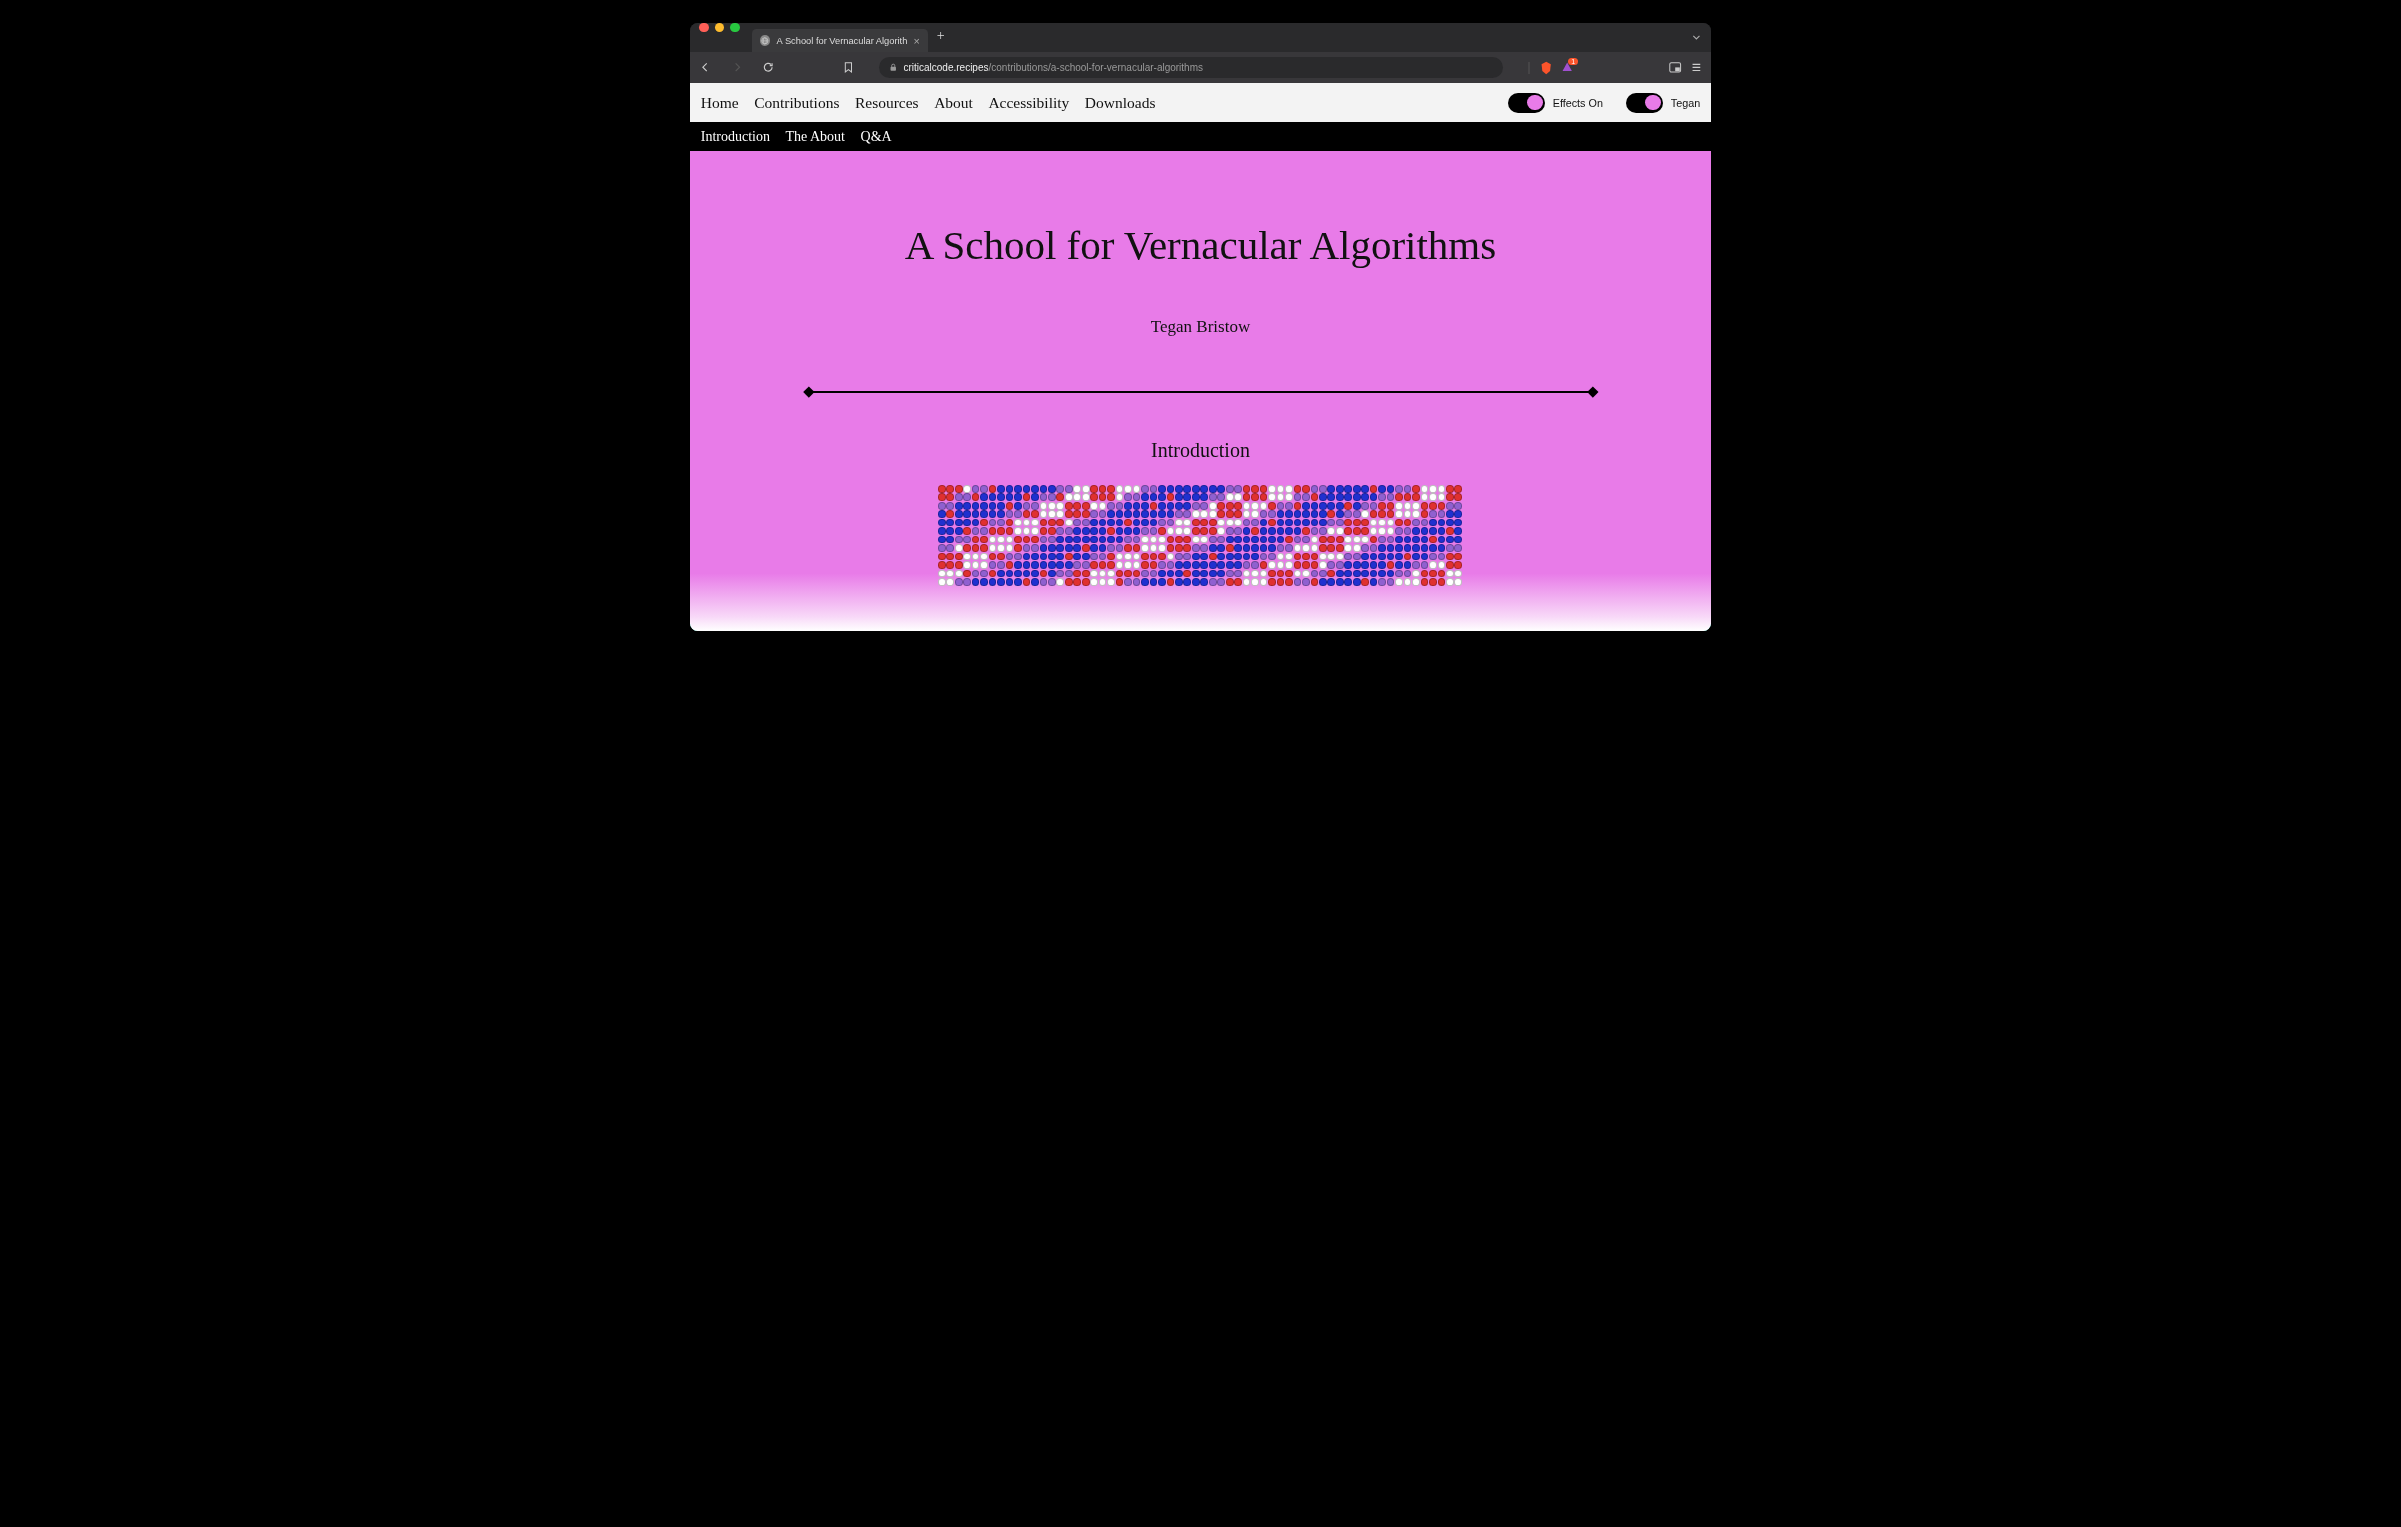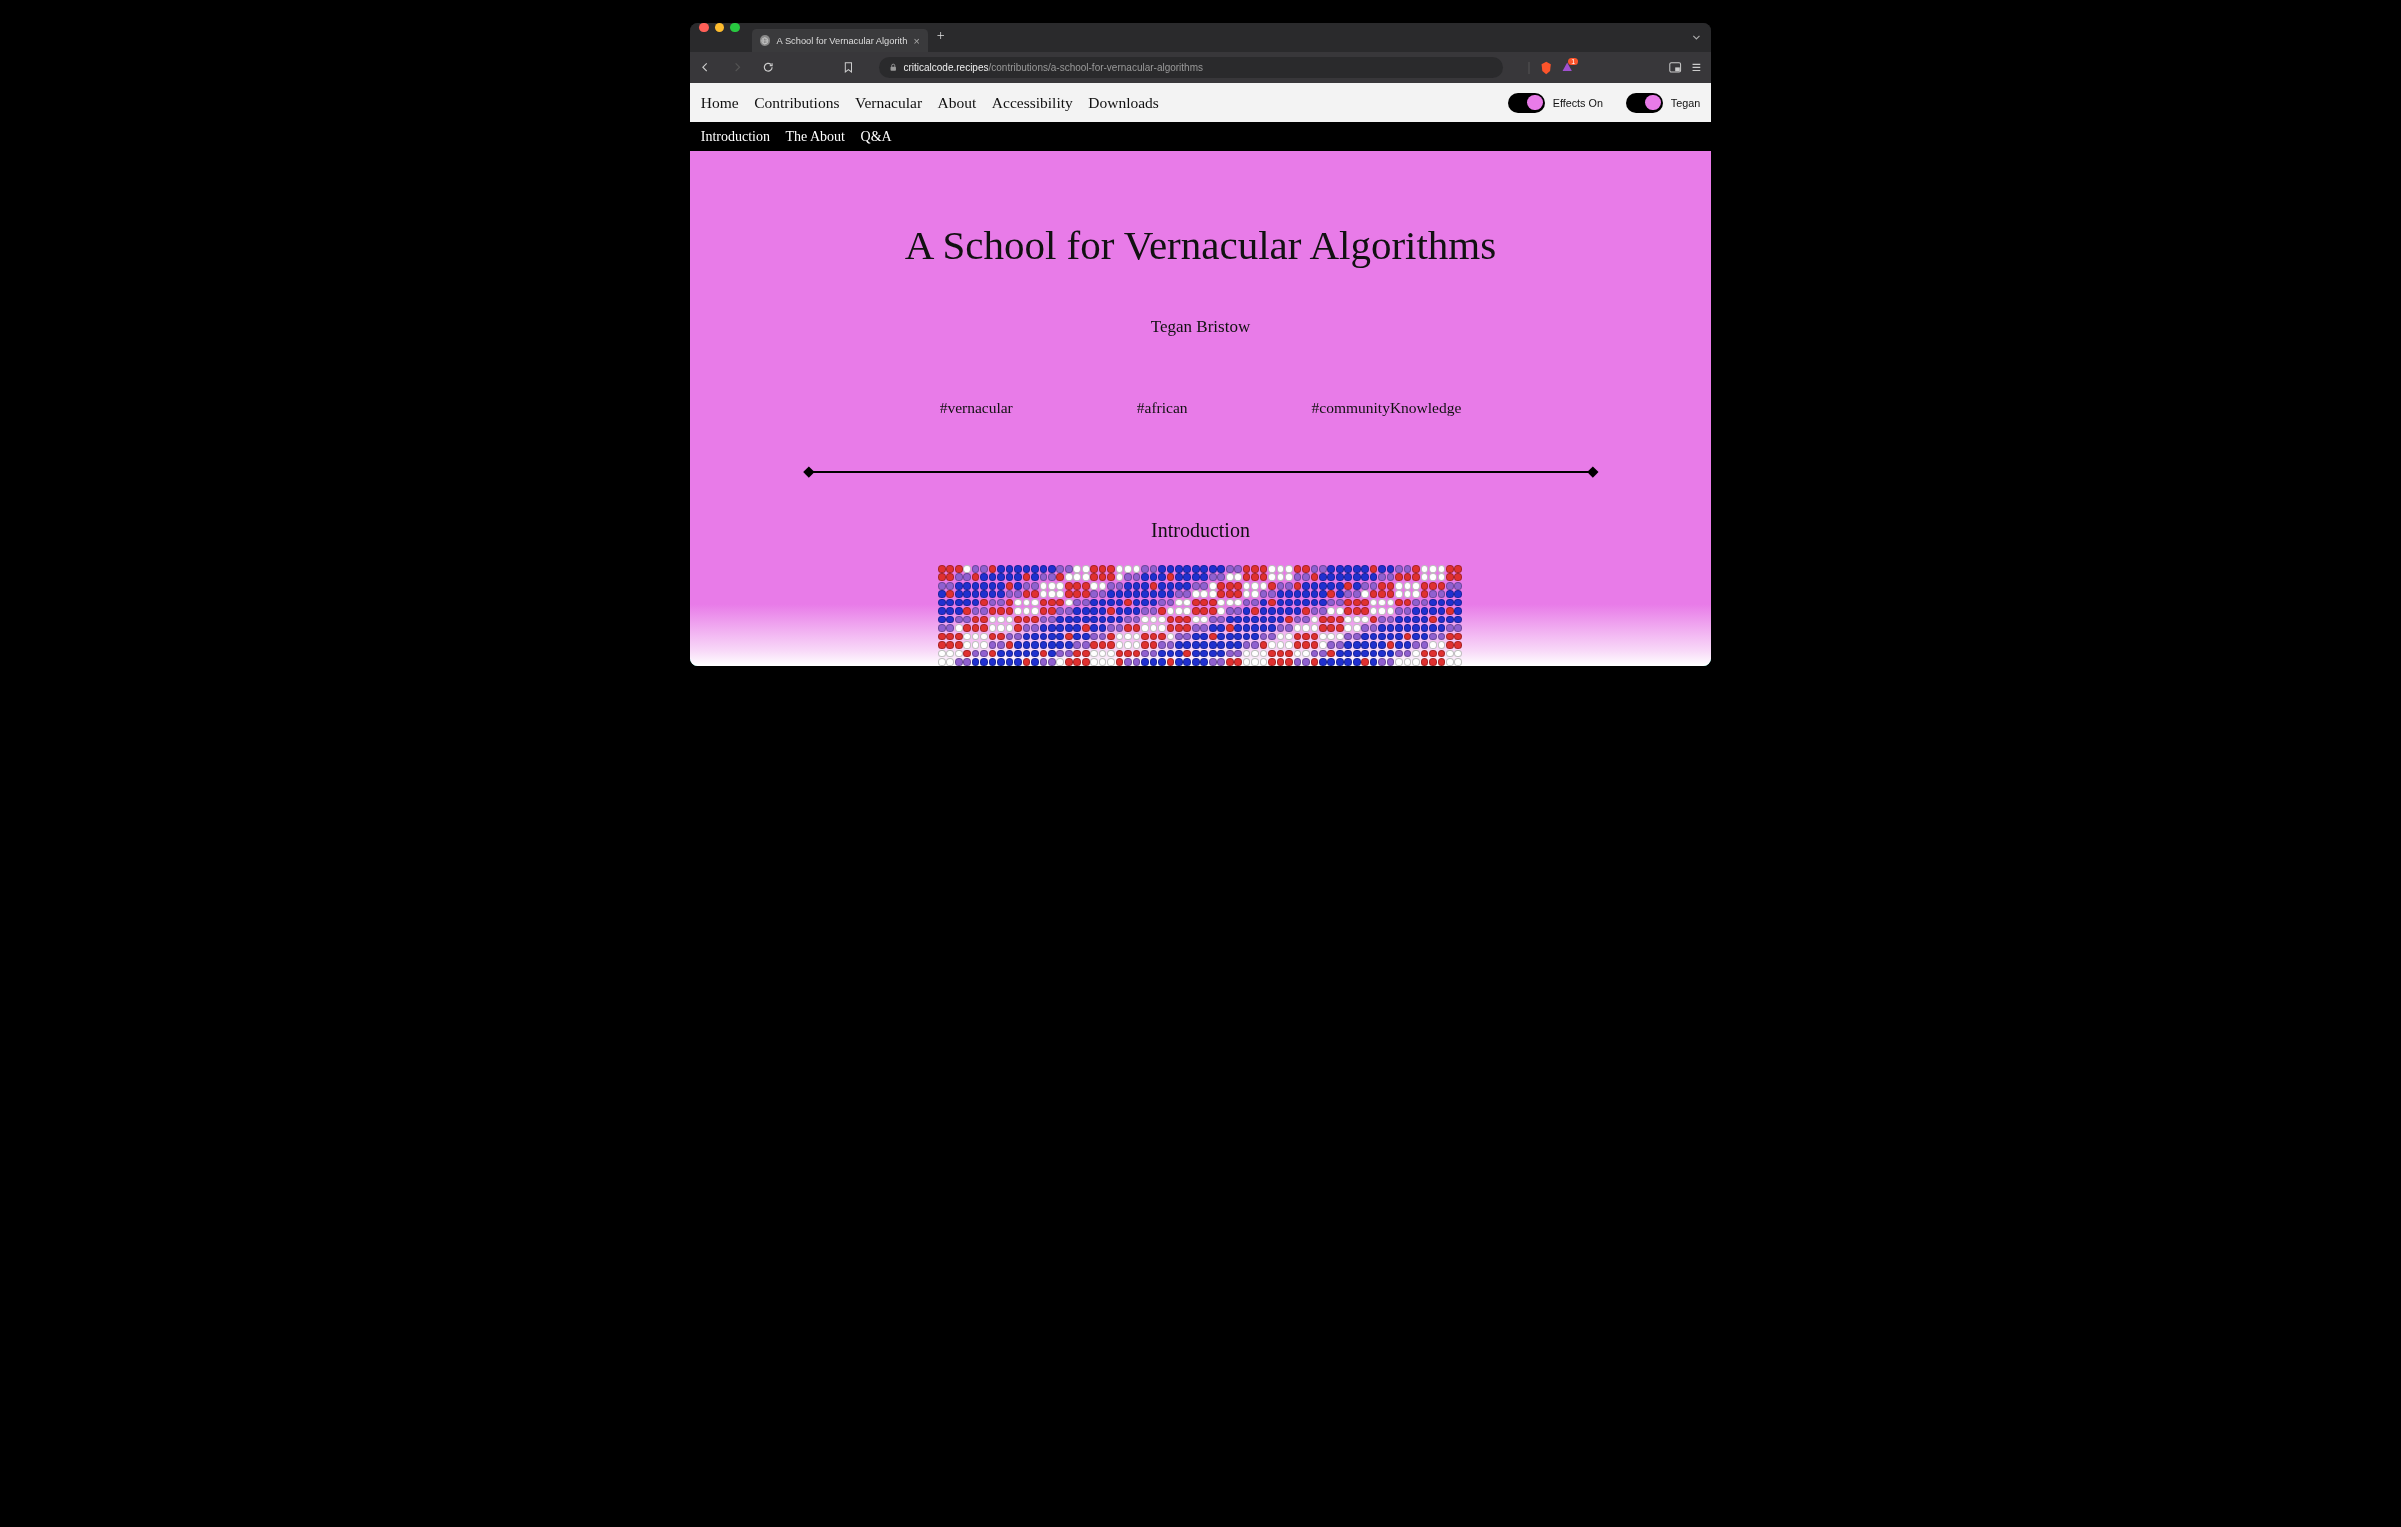--- a/index.html
+++ b/index.html
@@ -232,21 +232,21 @@
           </svg>
       </span>
     </div>
   </div>
 
   <div class="viewport">
 
     <nav class="site-nav">
       <a>Home</a>
       <a>Contributions</a>
-      <a>Vernacular</a>
+      <a>Resources</a>
       <a>About</a>
       <a>Accessibility</a>
       <a>Downloads</a>
       <div class="site-nav-right">
         <div class="toggle">
             <div class="knob"></div>
           </div>
         <span>Effects On</span>
         <div class="toggle" style="margin-left:15.5px">
             <div class="knob"></div>
@@ -257,25 +257,20 @@
 
     <nav class="sub-nav">
       <a>Introduction</a>
       <a>The About</a>
       <a>Q&amp;A</a>
     </nav>
 
     <div class="hero">
       <h1>A School for Vernacular Algorithms</h1>
       <div class="author">Tegan Bristow</div>
-      <div class="tags">
-        <span>#vernacular</span>
-        <span>#african</span>
-        <span>#communityKnowledge</span>
-      </div>
       <div class="divider"></div>
       <div class="section-title">Introduction</div>
       <div class="bead-art" id="bead-art">
           <div class="bead-row">
             <div class="bead b-r"></div>
             <div class="bead b-r"></div>
             <div class="bead b-r"></div>
             <div class="bead b-w"></div>
             <div class="bead b-p"></div>
             <div class="bead b-p"></div>

